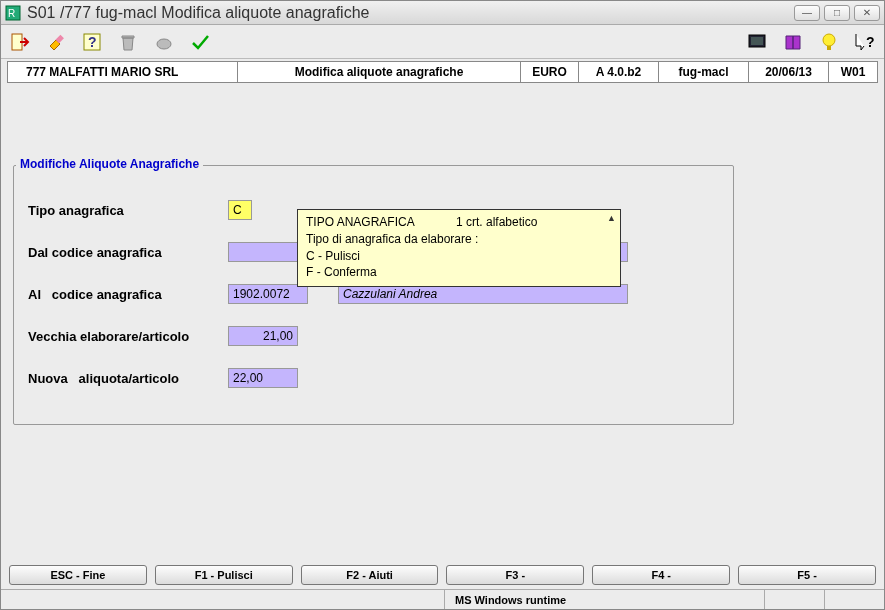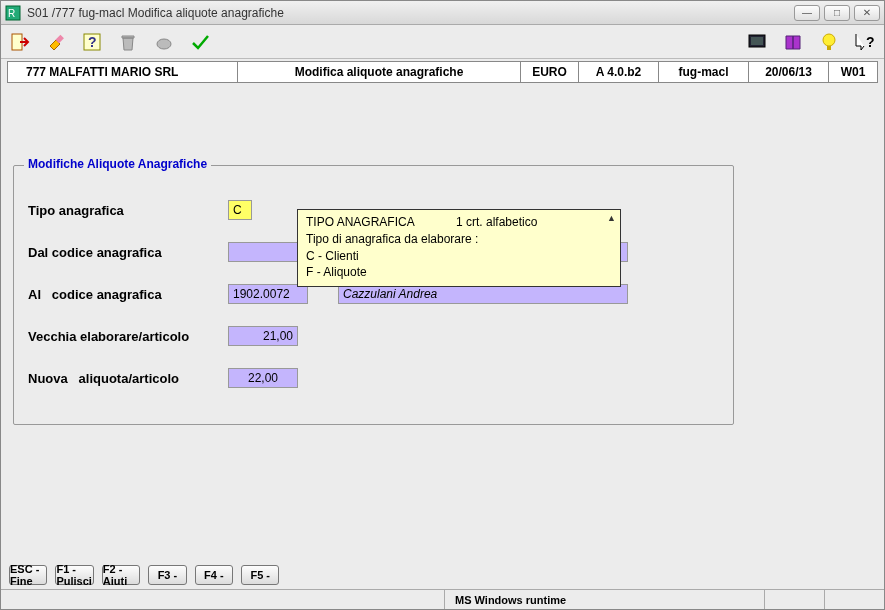--- a/index.html
+++ b/index.html
@@ -30,21 +30,21 @@
     .titlebar-icon {
       width: 16px; height: 16px;
       margin-right: 6px;
       display: inline-flex;
       align-items: center;
       justify-content: center;
     }
     .titlebar-text {
       flex: 1;
       color: #333;
-      font-size: 12px;
+      font-size: 16px;
     }
     .win-controls { display: flex; gap: 4px; }
     .win-btn {
       width: 26px; height: 16px;
       border: 1px solid #999;
       border-radius: 3px;
       background: linear-gradient(to bottom,#fdfdfd,#e0e0e0);
       display: inline-flex;
       align-items: center;
       justify-content: center;
@@ -96,21 +96,21 @@
     }
     .fieldset {
       position: absolute;
       top: 80px; left: 12px; right: 150px;
       height: 260px;
       border: 1px solid #999;
       border-radius: 2px;
     }
     .fieldset-legend {
       position: absolute;
-      top: -9px; left: 10px;
+      top: -9px; left: 2px;
       background: #ececec;
       padding: 0 4px;
       color: #0000cc;
       font-weight: bold;
       font-size: 12px;
     }
     .form-row {
       display: flex;
       align-items: center;
       margin-left: 14px;
@@ -145,21 +145,21 @@
     }
     .tooltip-header { display: flex; }
     .tooltip-arrow {
       position: absolute;
       top: 2px; right: 4px;
       font-size: 9px;
       color: #333;
     }
     .fn-bar {
       display: flex;
-      flex-direction: row;
+      flex-direction: column;
       gap: 3px;
       padding: 4px 8px;
     }
     .fn-row {
       display: flex;
       gap: 8px;
     }
     .fn-btn {
       flex: 1;
       height: 20px;
@@ -300,34 +300,34 @@
           <input class="form-input" style="width: 80px;" value="1902.0072">
           <div style="width:30px"></div>
           <input class="form-input" style="width: 290px; font-style: italic;" value="Cazzulani Andrea">
         </div>
         <div class="form-row">
           <div class="form-label">Vecchia elaborare/articolo</div>
           <input class="form-input" style="width: 70px; text-align: right;" value="21,00">
         </div>
         <div class="form-row">
           <div class="form-label" style="white-space:pre">Nuova   aliquota/articolo</div>
-          <input class="form-input" style="width: 70px; text-align: center;" value="22,00">
+          <input class="form-input" style="width: 70px; text-align: left;" value="22,00">
         </div>
       </div>
     </div>
 
     <div class="tooltip-box">
       <div class="tooltip-arrow">▲</div>
       <div class="tooltip-header">
         <span style="width:150px">TIPO ANAGRAFICA</span>
         <span>1 crt.   alfabetico</span>
       </div>
       <div>Tipo di anagrafica da elaborare :</div>
-      <div>C - Clienti</div>
-      <div>F - Aliquote</div>
+      <div>C - Pulisci</div>
+      <div>F - Conferma</div>
     </div>
   </div>
 
   <div class="fn-bar">
     <div class="fn-row">
       <div class="fn-btn">ESC - Fine</div>
       <div class="fn-btn">F1 - Pulisci</div>
       <div class="fn-btn">F2 -  Aiuti</div>
       <div class="fn-btn">F3 -</div>
       <div class="fn-btn">F4 -</div>

